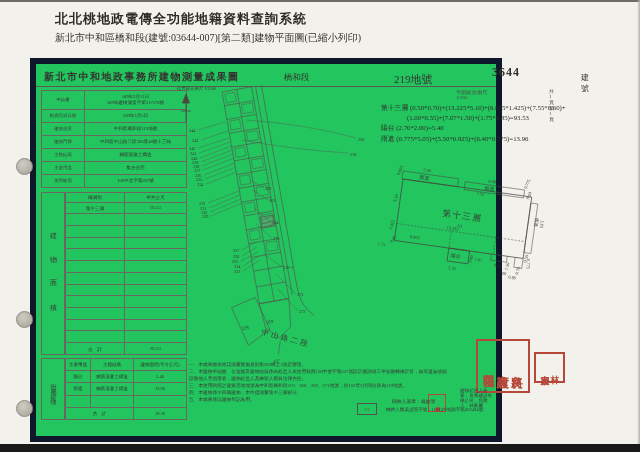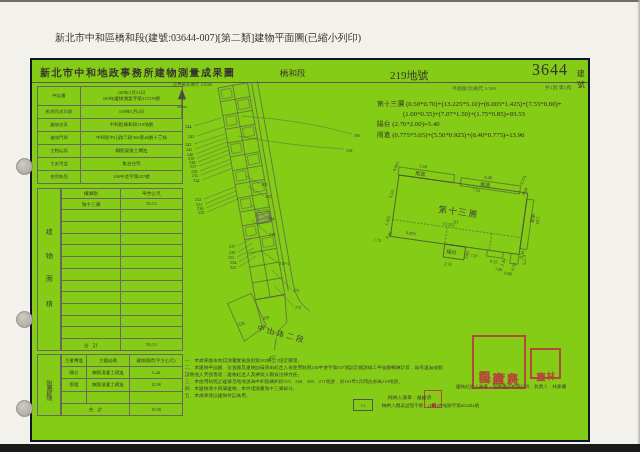--- a/index.html
+++ b/index.html
@@ -5,27 +5,27 @@
   html,body{margin:0;padding:0;}
   body{width:640px;height:452px;overflow:hidden;background:#f3f1ec;
        font-family:"Liberation Serif","DejaVu Serif",serif;color:#35332f;}
   .page{position:relative;width:640px;height:452px;}
   .scan-top{position:absolute;left:0;top:0;width:640px;height:2px;background:#6e6c66;}
   .scan-bottom{position:absolute;left:0;top:444px;width:640px;height:8px;background:#191917;}
   .scan-right{position:absolute;right:0;top:0;width:3px;height:452px;background:linear-gradient(90deg,transparent,#b5b1a8);}
   .sys-title{position:absolute;left:55px;top:10px;font-size:13px;font-weight:bold;letter-spacing:1px;color:#2d2b28;}
   .query-date{position:absolute;left:374px;top:17px;font-size:8px;color:#3c3a36;}
   .subtitle{position:absolute;left:55px;top:31px;font-size:10px;color:#33312d;}
-  .doc-frame{position:absolute;left:30px;top:58px;width:560px;height:384px;border:2px solid #0f172a;
-             background:#84cc16;box-sizing:border-box;}
+  .doc-frame{position:absolute;left:30px;top:58px;width:472px;height:384px;border:6px solid #0f172a;
+             background:#22c55e;box-sizing:border-box;}
   .hline{position:absolute;left:0;top:22px;width:100%;height:1px;background:#5b5954;}
   .office-title{position:absolute;left:8px;top:6px;font-size:10px;font-weight:bold;letter-spacing:1.5px;}
   .sec{position:absolute;left:248px;top:8px;font-size:8.5px;}
   .landno{position:absolute;left:358px;top:8px;font-size:11px;}
-  .bno{position:absolute;left:456px;top:1px;font-size:16px;font-weight:normal;letter-spacing:1px;margin-left:44px;}
+  .bno{position:absolute;left:456px;top:1px;font-size:12px;font-weight:bold;letter-spacing:1px;}
   .bno-suffix{position:absolute;left:497px;top:8px;font-size:8px;padding-left:48px;}
   .plan-scale{position:absolute;left:420px;top:25px;font-size:5px;color:#4a4843;}
   .page-info{position:absolute;left:513px;top:24px;font-size:5px;color:#4a4843;}
   table{border-collapse:collapse;}
   td,th{border:1px solid #6a675f;padding:0;vertical-align:middle;text-align:center;font-weight:normal;}
   .info-table{position:absolute;left:5px;top:26px;width:146px;}
   .info-table td{font-size:4.6px;line-height:1.35;}
   .info-table td.lbl{width:42px;font-size:4.4px;color:#403e39;}
   .info-table td.val{white-space:pre-line;}
   .info-table tr{height:13px;}
@@ -71,20 +71,21 @@
   .map-svg{position:absolute;left:140px;top:20px;}
   .plan-svg{position:absolute;left:340px;top:95px;}
 </style>
 </head>
 <body>
 
 <div class="page">
   <div class="scan-top"></div>
   <div class="scan-right"></div>
 
+  <div class="sys-title">北北桃地政電傳全功能地籍資料查詢系統</div>
   <div class="subtitle">新北市中和區橋和段(建號:03644-007)[第二類]建物平面圖(已縮小列印)</div>
 
   <div class="doc-frame">
     <div class="hline"></div>
     <div class="office-title">新北市中和地政事務所建物測量成果圖</div>
     <div class="sec">橋和段</div>
     <div class="landno">219地號</div>
     <div class="bno">3644</div>
     <div class="bno-suffix">建號</div>
     <div class="plan-scale">平面圖 比例尺 1/200</div>

